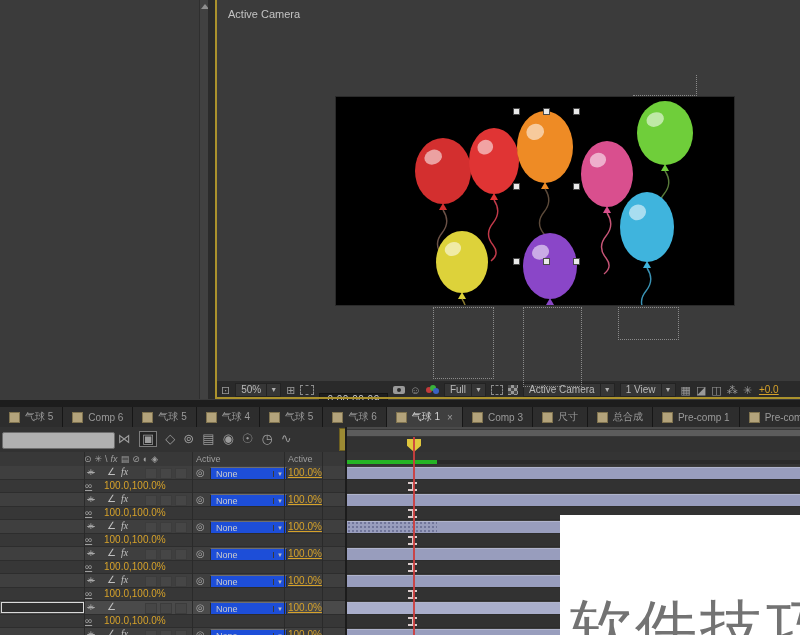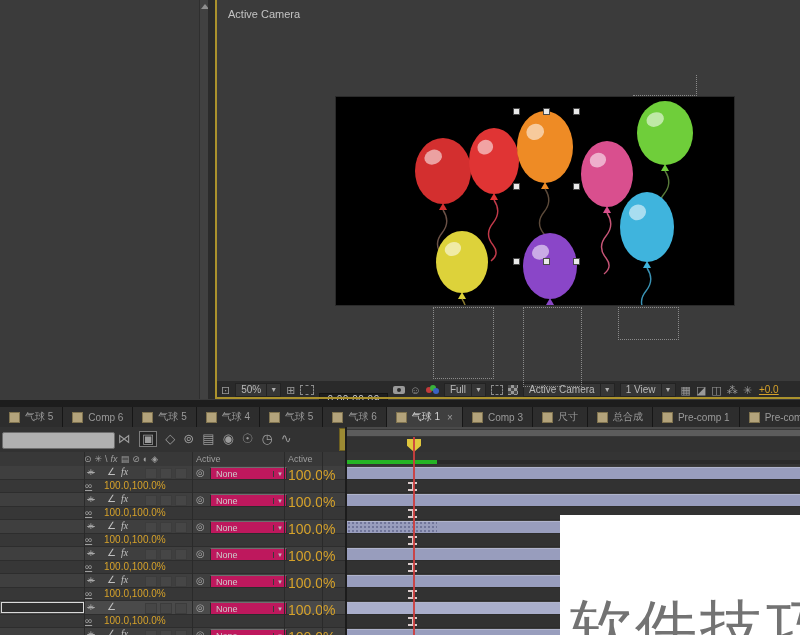--- a/index.html
+++ b/index.html
@@ -88,24 +88,24 @@
   .layer-row .row-left{background:#3f3f3f;}
   .layer-row.selected .row-left{background:#4a4a4a;}
   .scale-row .row-left{background:#373737;}
   .layer-row .row-right{background:#3a3a3a;}
   .scale-row .row-right{background:#323232;}
   .shy-glyph{position:absolute;left:84px;top:1px;width:14px;text-align:center;font-size:9px;color:#a8a8a8;text-decoration:line-through;}
   .quality-glyph{position:absolute;left:107px;top:0;font-size:10px;color:#c0c0c0;}
   .fx-glyph{position:absolute;left:121px;top:0;font-size:10px;font-style:italic;color:#c0c0c0;font-family:"Liberation Serif","DejaVu Serif",serif;}
   .switch-box{position:absolute;top:2px;width:10px;height:9px;background:#464646;border:1px solid #3c3c3c;}
   .pickwhip-glyph{position:absolute;left:196px;top:1px;font-size:10px;color:#a8a8a8;}
-  .parent-dd{position:absolute;left:210px;top:1px;width:75px;height:11px;background:#be185d;border:1px solid #2c2c2c;border-top-color:#6e6e6e;display:flex;align-items:center;}
+  .parent-dd{position:absolute;left:210px;top:1px;width:75px;height:11px;background:#1d4ed8;border:1px solid #2c2c2c;border-top-color:#6e6e6e;display:flex;align-items:center;}
   .parent-dd .pd-label{flex:1;font-size:9px;color:#cccccc;padding-left:5px;line-height:10px;}
   .parent-dd .pd-arrow{width:12px;text-align:center;font-size:6px;color:#bdbdbd;border-left:1px solid #3a3a3a;}
-  .stretch-value{position:absolute;left:288px;top:1px;font-size:14px;color:#d6a22a;text-decoration:underline;}
+  .stretch-value{position:absolute;left:288px;top:1px;font-size:10px;color:#d6a22a;text-decoration:underline;}
   .chain-glyph{position:absolute;left:85px;top:0;font-size:10px;color:#9f9f9f;text-decoration:underline;}
   .scale-value{position:absolute;left:104px;top:0;font-size:10px;color:#d6a22a;}
   .name-editbox{position:absolute;left:1px;top:1px;width:81px;height:9px;background:#2f2f2f;border:1px solid #d9d9d9;}
   .layer-bar{position:absolute;left:0;top:1px;height:11px;width:453px;background:#989dbd;border-top:1px solid #b0b4cc;}
   .layer-row.selected .layer-bar{background:#a9aecb;}
   .bar-dots{position:absolute;left:0;top:1px;height:11px;width:90px;
     background-image:radial-gradient(#70759a 1px,transparent 1px);background-size:4px 4px;}
   .keyframe{position:absolute;left:61px;top:2px;width:9px;height:9px;}
   .keyframe::before{content:"";position:absolute;left:0;top:0;width:9px;height:2px;background:#d9cccc;box-shadow:0 7px 0 #d9cccc;}
   .keyframe::after{content:"";position:absolute;left:3.5px;top:1px;width:2px;height:7px;background:#d9cccc;}

